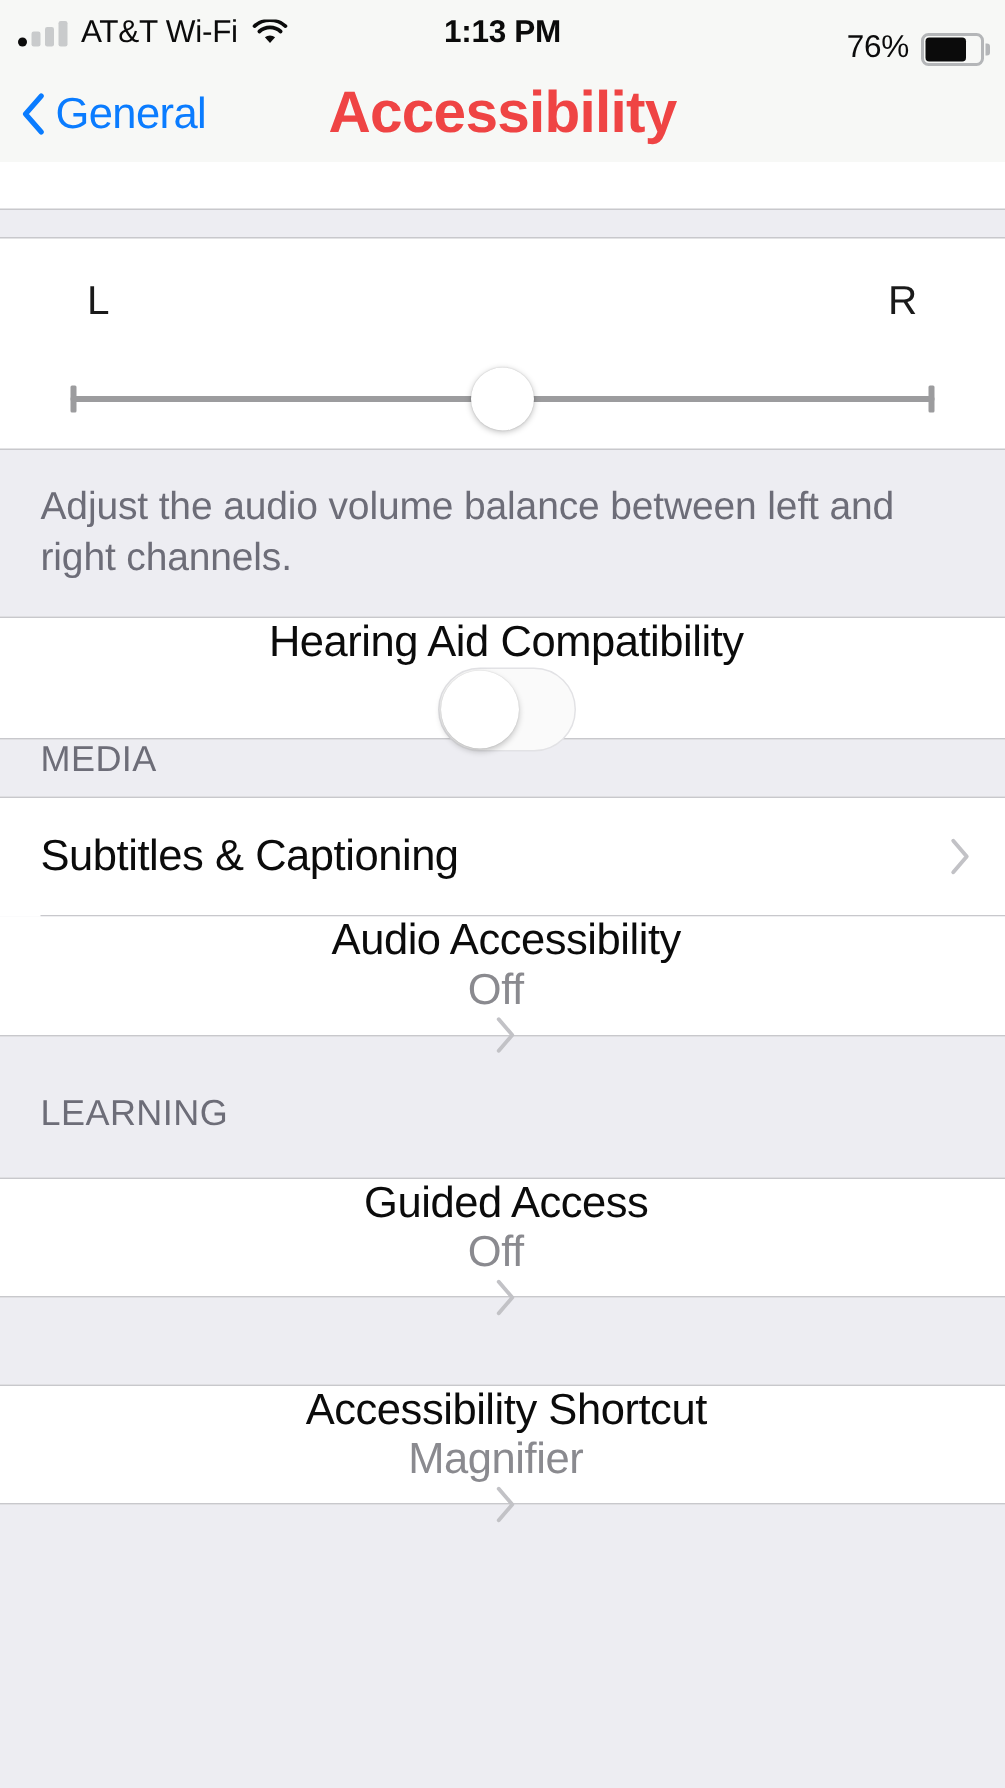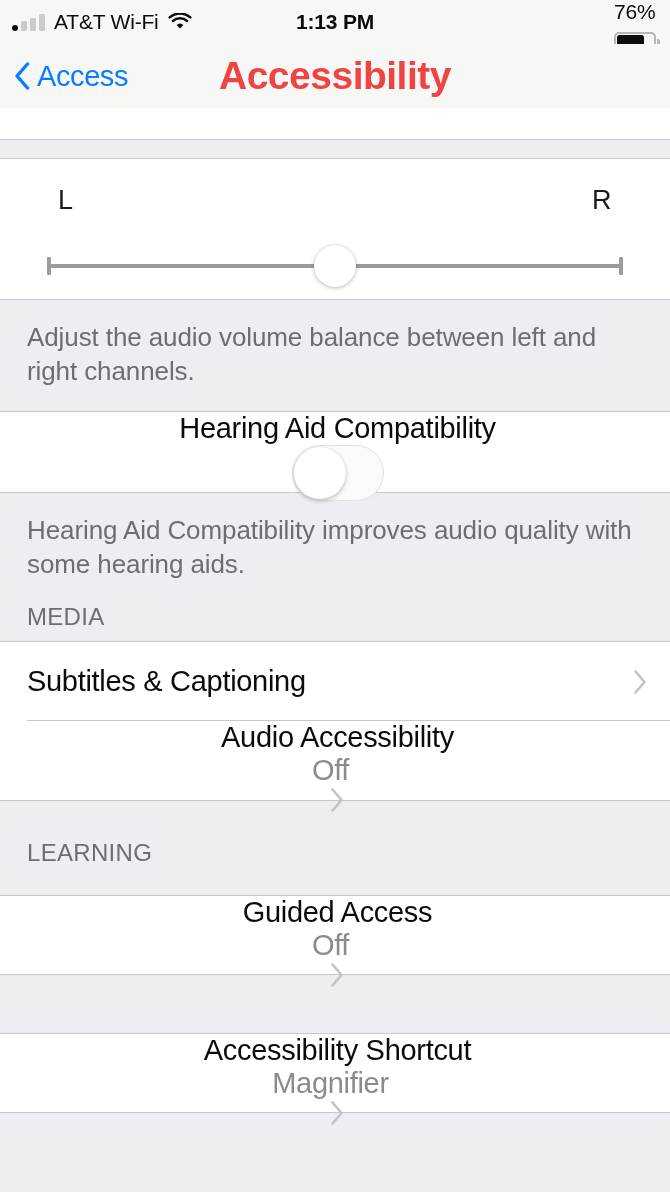--- a/index.html
+++ b/index.html
@@ -25,21 +25,21 @@
   .signal i:nth-child(2){ height:10px; }
   .signal i:nth-child(3){ height:13px; }
   .signal i:nth-child(4){ height:17px; }
   .carrier{ font-size:21px; color:#0B0B0B; letter-spacing:-0.2px; }
   .wifi{ position:relative; width:24px; height:18px; }
   .sb-center{
     position:absolute; left:0; right:0; top:0; height:44px;
     display:flex; align-items:center; justify-content:center;
     font-size:21px; font-weight:bold; color:#0B0B0B; letter-spacing:-0.2px;
   }
-  .sb-right{ position:absolute; right:10px; top:0; height:44px; display:flex; align-items:flex-start; gap:8px;flex-direction:column; }
+  .sb-right{ position:absolute; right:10px; top:0; height:44px; display:flex; align-items:flex-end; gap:8px; }
   .batt-pct{ font-size:21px; color:#0B0B0B; letter-spacing:-0.2px; }
   .batt{ position:relative; width:46px; height:22px; }
   .batt-body{
     position:absolute; left:0; top:0; width:42px; height:22px;
     border:2px solid #B4B6B8; border-radius:5px; background:transparent;
   }
   .batt-fill{ position:absolute; left:3px; top:3px; height:16px; background:#0B0B0B; border-radius:2.5px; }
   .batt-cap{
     position:absolute; right:0; top:7px; width:3px; height:8px;
     background:#B4B6B8; border-radius:0 2px 2px 0;
@@ -176,21 +176,21 @@
     </div>
   </div>
 
   <div class="navbar">
     <div class="backbtn">
       <span class="chev-back">
         <svg width="16" height="28" viewBox="0 0 16 28">
           <path d="M13.5 2 L3 14 L13.5 26" stroke="#0A7CFF" stroke-width="3.4" fill="none" stroke-linecap="round" stroke-linejoin="round"></path>
         </svg>
       </span>
-      <span class="back-label">Access</span>
+      <span class="back-label">General</span>
     </div>
     <div class="nav-title">Accessibility</div>
   </div>
 
   <div class="content">
 
     <div class="clipped-row">
       <span class="ct">Mono Audio</span>
     </div>
 
@@ -211,21 +211,20 @@
 
     <div class="footer-text">Adjust the audio volume balance between left and right channels.</div>
 
     <div class="row hairline-top hairline-bottom" style="height:82px;">
       <span class="row-title">Hearing Aid Compatibility</span>
       <span class="switch">
         <span class="knob"></span>
       </span>
     </div>
 
-    <div class="footer-text">Hearing Aid Compatibility improves audio quality with some hearing aids.</div>
 
     <div class="section-header">MEDIA</div>
 
     <div class="row hairline-top">
       <span class="row-title">Subtitles &amp; Captioning</span>
       <span class="row-value"></span>
       <span class="chev">
         <svg width="15" height="26" viewBox="0 0 15 26">
           <path d="M2.5 2.5 L11.5 13 L2.5 23.5" stroke="#C2C2C6" stroke-width="2.6" fill="none" stroke-linecap="round" stroke-linejoin="round"></path>
         </svg>

